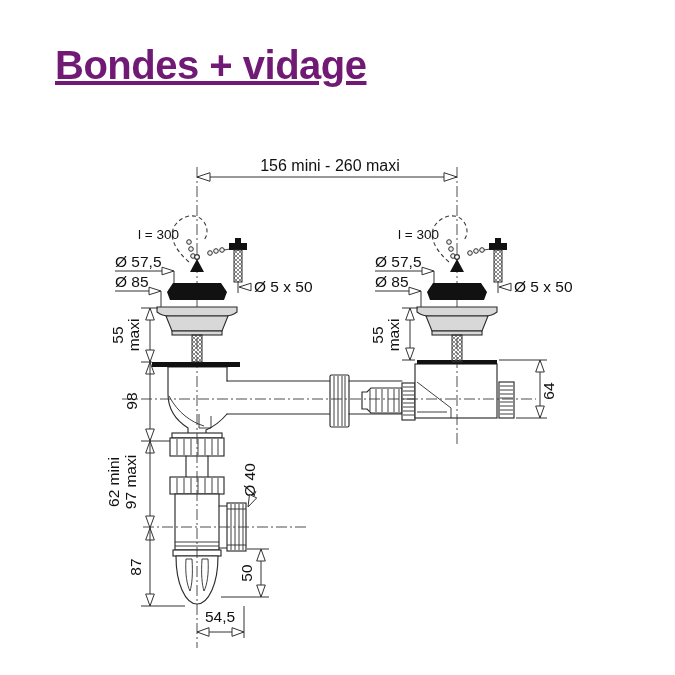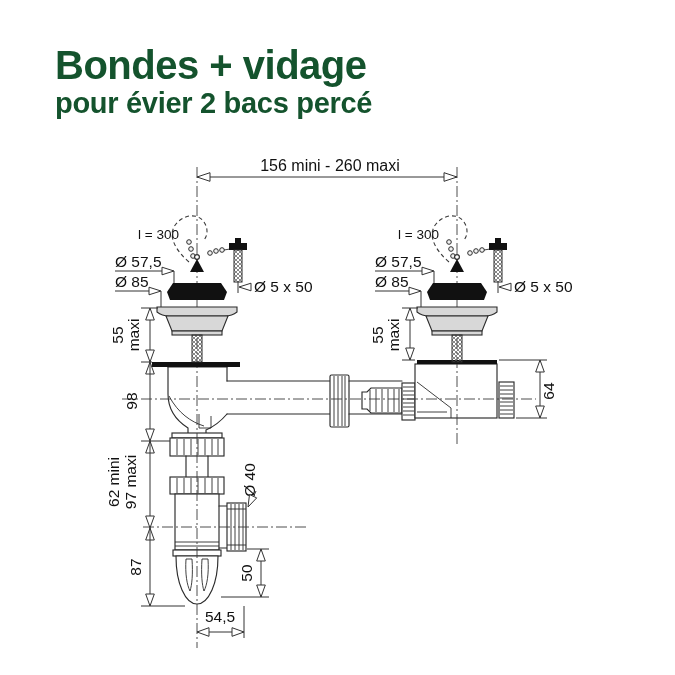--- a/index.html
+++ b/index.html
@@ -1,17 +1,17 @@
 <!DOCTYPE html>
 <html><head>
 <meta charset="utf-8">
 <style>
   html,body{margin:0;padding:0;background:#fff;}
   body{width:675px;height:675px;position:relative;font-family:"Liberation Sans",sans-serif;overflow:hidden;}
-  .header{position:absolute;left:55px;top:44px;color:#14532d;}
+  .header{position:absolute;left:55px;top:44px;color:#701a75;text-decoration:underline;}
   .header h1{margin:0;font-size:40px;font-weight:700;letter-spacing:-0.5px;line-height:1.05;}
   .header h2{margin:2px 0 0 0;font-size:29px;font-weight:700;letter-spacing:-0.3px;line-height:1.05;}
   svg{position:absolute;left:0;top:0;}
   
   .ln{stroke:#2b2b2b;stroke-width:1.15;fill:none;stroke-linecap:round;}
   .thin{stroke:#2b2b2b;stroke-width:0.9;fill:none;}
   .wh{fill:#ffffff;stroke:#2b2b2b;stroke-width:1.15;}
   .gy{fill:#d8d8d8;stroke:#2b2b2b;stroke-width:1.1;}
   .dk{fill:#111111;stroke:none;}
   .thread{fill:url(#hatch);stroke:#2b2b2b;stroke-width:1;}
@@ -23,21 +23,20 @@
   .txt{font-family:"Liberation Sans",sans-serif;font-size:15.5px;fill:#111;}
   .txtm{font-family:"Liberation Sans",sans-serif;font-size:16px;fill:#111;}
   .txts{font-family:"Liberation Sans",sans-serif;font-size:13.5px;fill:#111;}
   .mid{text-anchor:middle;}
 </style>
 </head>
 <body>
 
 <div class="header">
   <h1>Bondes + vidage</h1>
-  <h2>pour évier 2 bacs percé</h2>
 </div>
 
 <svg width="675" height="675" viewBox="0 0 675 675">
   <defs>
     <pattern id="hatch" width="4" height="4" patternUnits="userSpaceOnUse">
       <path d="M0,4 L4,0 M0,0 L4,4" stroke="#555" stroke-width="0.7"></path>
     </pattern>
 
     <g id="drain-geo">
       <path class="chain" d="M189,262 C175,250 167,235 176,224 C184,214 198,213 204,222 C208,228 208,235 204,240"></path>

